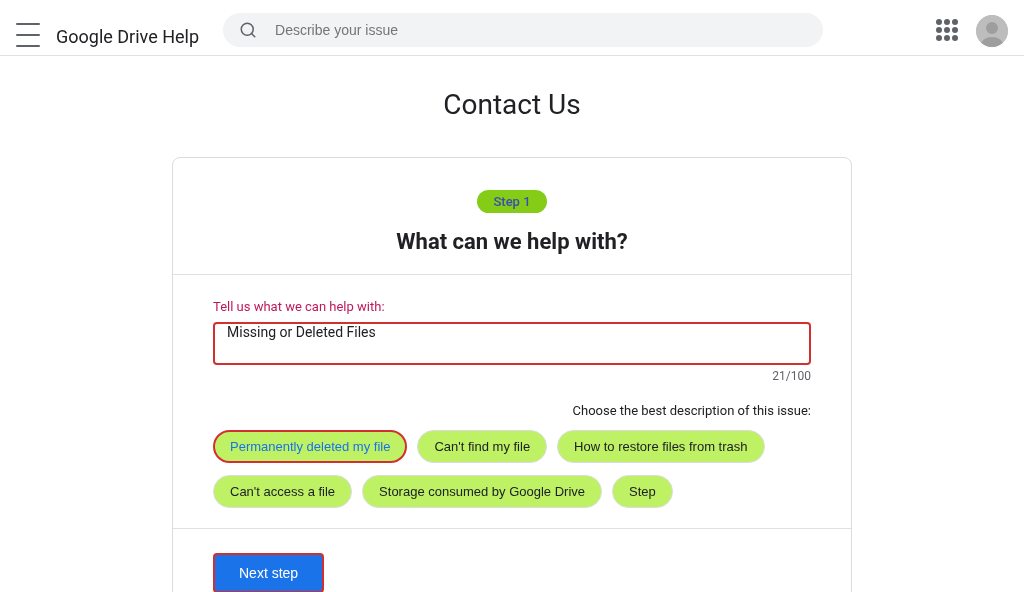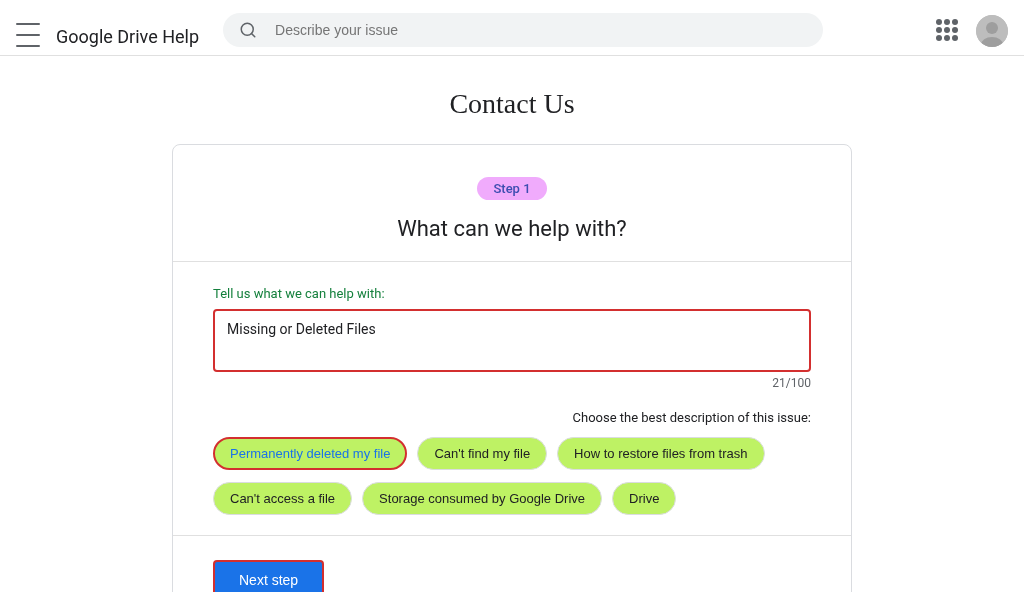--- a/index.html
+++ b/index.html
@@ -104,74 +104,73 @@
     .main {
       padding: 32px 16px;
       display: flex;
       flex-direction: column;
       align-items: center;
     }
     .page-title {
       font-size: 28px;
       font-weight: 400;
       color: #202124;
-      margin-bottom: 24px;
-      font-family: Liberation Serif, serif;
+      margin-bottom: 36px;
     }
 
     
     .card {
       background: #fff;
       border: 1px solid #dadce0;
       border-radius: 8px;
       padding: 32px 40px 40px;
       width: 680px;
       max-width: 100%;
     }
 
     
     .step-badge-wrap {
       display: flex;
       justify-content: center;
       margin-bottom: 16px;
     }
     .step-badge {
-      background: #f0abfc;
+      background: #84cc16;
       color: #3c4db0;
       border-radius: 16px;
       padding: 4px 16px;
       font-size: 13px;
       font-weight: 500;
     }
 
     .card-heading {
       font-size: 22px;
-      font-weight: 400;
+      font-weight: 700;
       text-align: center;
       color: #202124;
       margin-bottom: 20px;
     }
 
     .divider {
       border: none;
       border-top: 1px solid #e0e0e0;
       margin: 0 -40px 24px;
     }
 
     .field-label {
       font-size: 13px;
-      color: #15803d;
+      color: #be185d;
       margin-bottom: 8px;
     }
 
     
     .text-input-wrap {
       border: 2px solid #d32f2f;
       border-radius: 4px;
-      padding: 10px 12px;
+      padding: 0 12px;
       margin-bottom: 4px;
       position: relative;
     }
     .text-input-wrap textarea {
       width: 100%;
       border: none;
       outline: none;
       resize: none;
       font-size: 14px;
       color: #202124;
@@ -307,21 +306,21 @@
     <div class="chips-row">
       <button class="chip selected">Permanently deleted my file</button>
       <button class="chip">Can't find my file</button>
       <button class="chip">How to restore files from trash</button>
     </div>
 
     
     <div class="chips-row">
       <button class="chip">Can't access a file</button>
       <button class="chip">Storage consumed by Google Drive</button>
-      <button class="chip">Drive</button>
+      <button class="chip">Step</button>
     </div>
 
     <hr class="divider-bottom">
 
     
     <button class="next-step-btn">Next step</button>
   </div>
 </main>
 
 </body></html>

